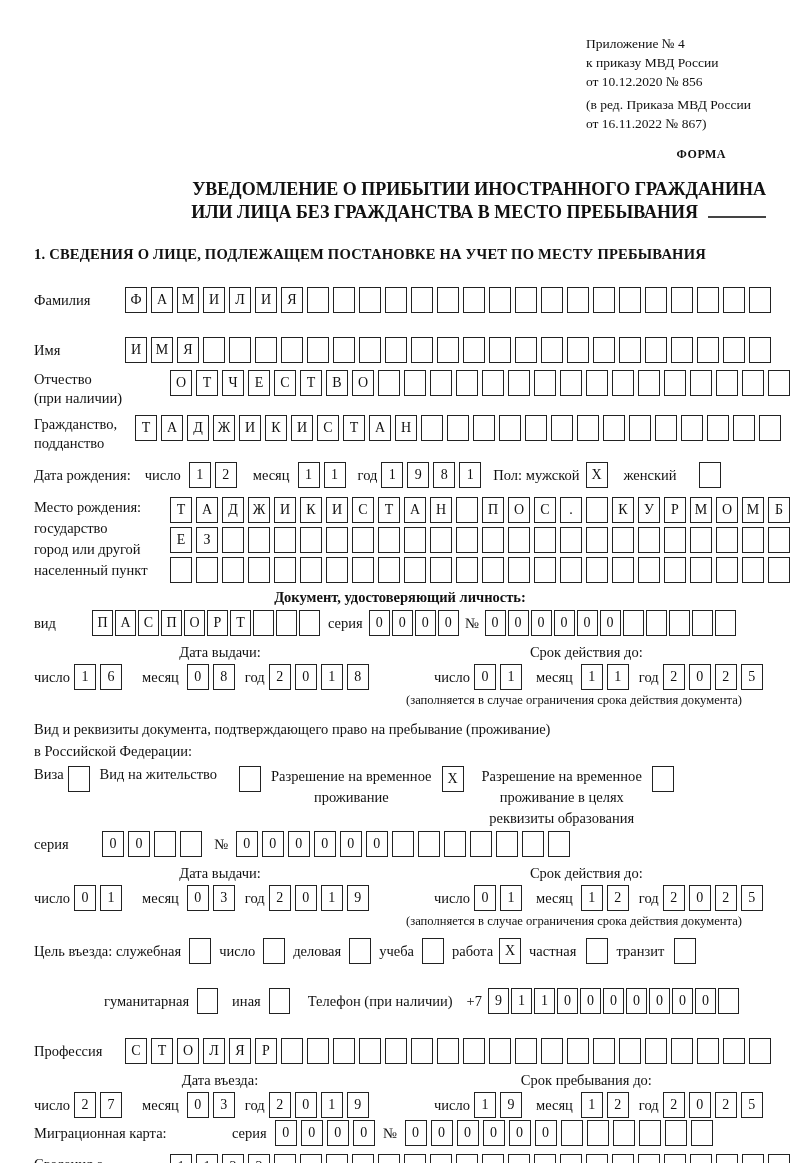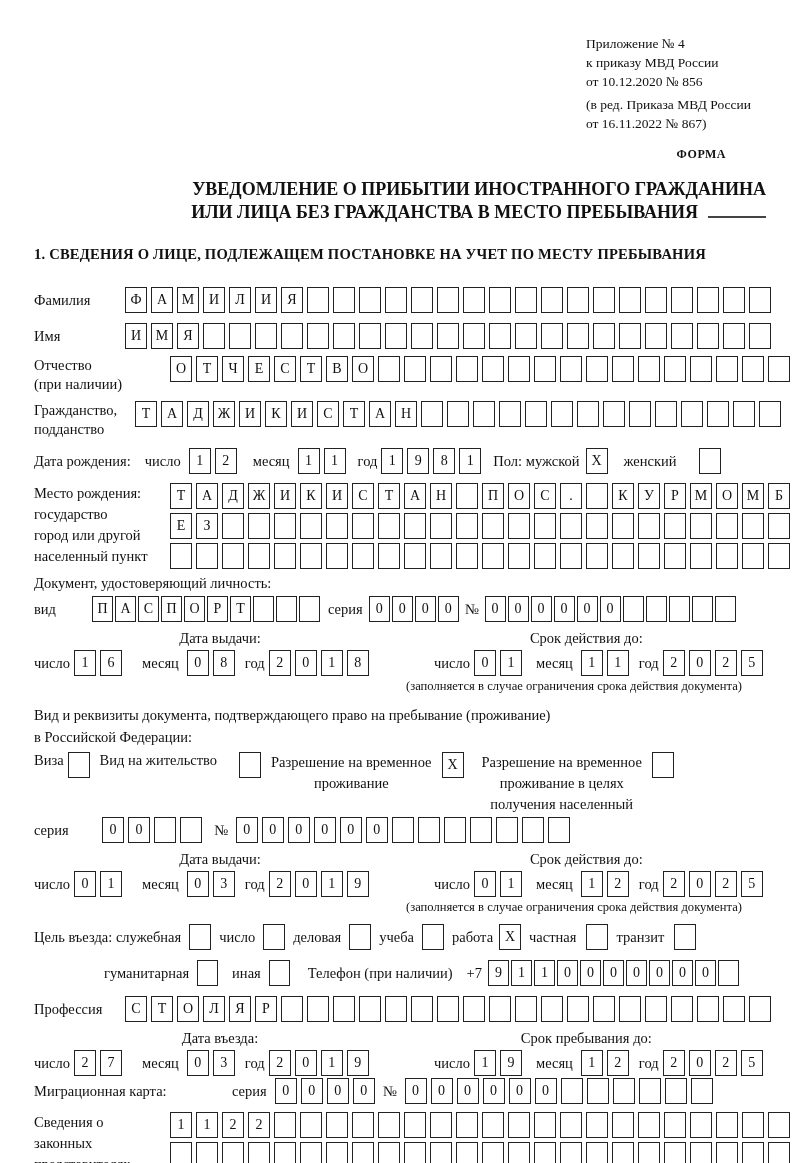--- a/index.html
+++ b/index.html
@@ -9,21 +9,21 @@
 
   .annex{margin-left:552px;line-height:19px;font-size:13.5px}
   .annex2{margin-top:4px}
   .forma{font-weight:bold;text-align:right;padding-right:40px;margin-top:14px;font-size:12px;letter-spacing:.5px}
 
   .title{text-align:right;font-weight:bold;font-size:18px;margin-top:16px;line-height:23px}
   .blank{display:inline-block;width:58px;border-bottom:2px solid #444;height:13px;margin-left:10px}
 
   .sec{font-weight:bold;font-size:14.6px;margin-top:22px;letter-spacing:.2px}
 
-  .row{display:flex;align-items:center;margin-top:10px}
+  .row{display:flex;align-items:center;margin-top:24px}
   .rowt{display:flex;align-items:flex-start;margin-top:7px}
   .lbl{flex:none}
   .boxes{display:inline-flex;flex:none}
   .box{box-sizing:border-box;flex:none;width:22px;height:26px;border:1.5px solid #222;
        margin-right:4px;display:flex;align-items:center;justify-content:center;
        font-size:14px;background:#fff}
   .tight .box{width:21px;margin-right:2px}
 
   .lw91{width:91px;flex:none}
   .lw101{width:101px;flex:none}
@@ -31,21 +31,21 @@
   .lw150{width:152px;flex:none}
   .lbl2{line-height:19px}
   .lbl-stack{flex:none}
   .lbl-stack div{line-height:21px}
   .box-stack .boxes{display:flex;margin-bottom:4px}
 
   .g4{margin-left:4px}.g6{margin-left:6px}.g8{margin-left:8px}.g10{margin-left:10px}
   .g12{margin-left:12px}.g14{margin-left:14px}.g16{margin-left:16px}.g18{margin-left:6px}
   .g22{margin-left:22px}.g28{margin-left:28px}.g46{margin-left:46px}.g70{margin-left:70px}
 
-  .center-b{font-weight:normal;margin-top:9px}
+  .center-b{text-align:center;font-weight:bold;margin-top:9px}
   .dates{display:flex;margin-top:8px}
   .dleft{width:372px;flex:none}
   .dright{flex:1}
   .dhead{text-align:center}
   .dline{display:flex;align-items:center;margin-top:3px}
   .dnote{font-size:12.6px;margin-top:3px;white-space:nowrap}
 
   .para{margin-top:10px;line-height:22px}
   .cbrow{display:flex;align-items:flex-start;margin-top:4px}
   .cb-label-c{text-align:center;line-height:21px;flex:none}
@@ -425,21 +425,21 @@
     <span class="cb-label-c g18">
       <span>Разрешение на временное</span><br>
       <span>проживание</span>
     </span>
     <span class="boxes g10">
         <span class="box">X</span>
       </span>
     <span class="cb-label-c g14">
       <span>Разрешение на временное</span><br>
       <span>проживание в целях</span><br>
-      <span>получения населенный</span>
+      <span>реквизиты образования</span>
     </span>
     <span class="boxes g10">
         <span class="box"></span>
       </span>
   </div>
 
   <div class="row" style="margin-top:2px">
     <span class="lbl" style="width:68px">серия</span>
     <span class="boxes">
         <span class="box">0</span>

